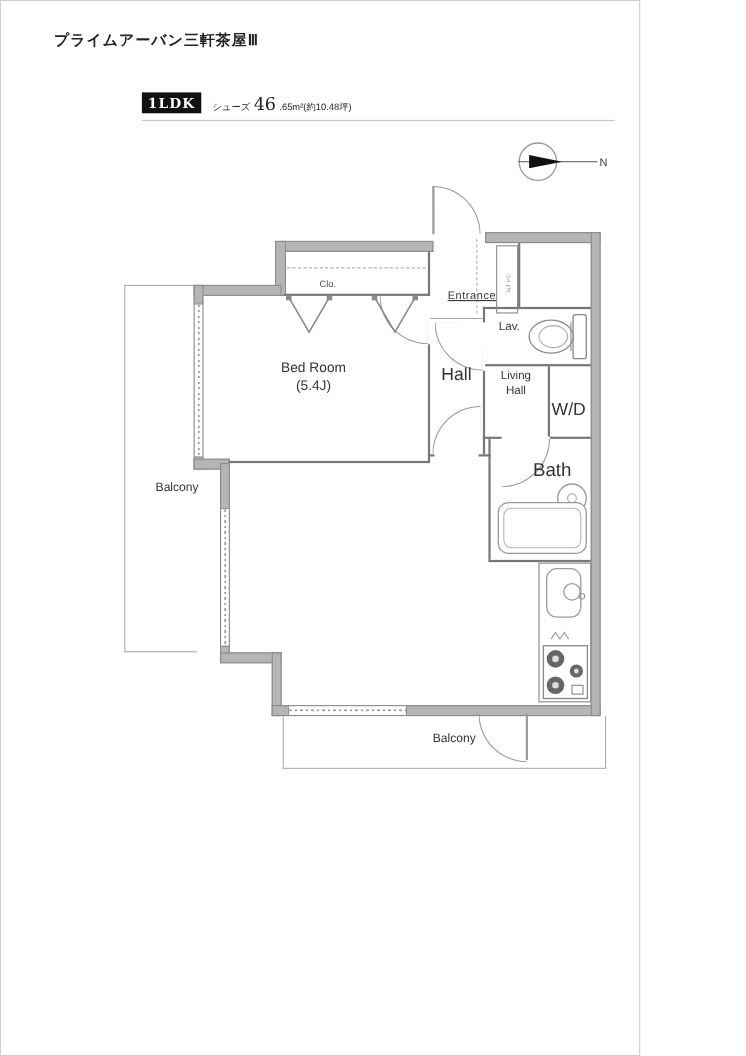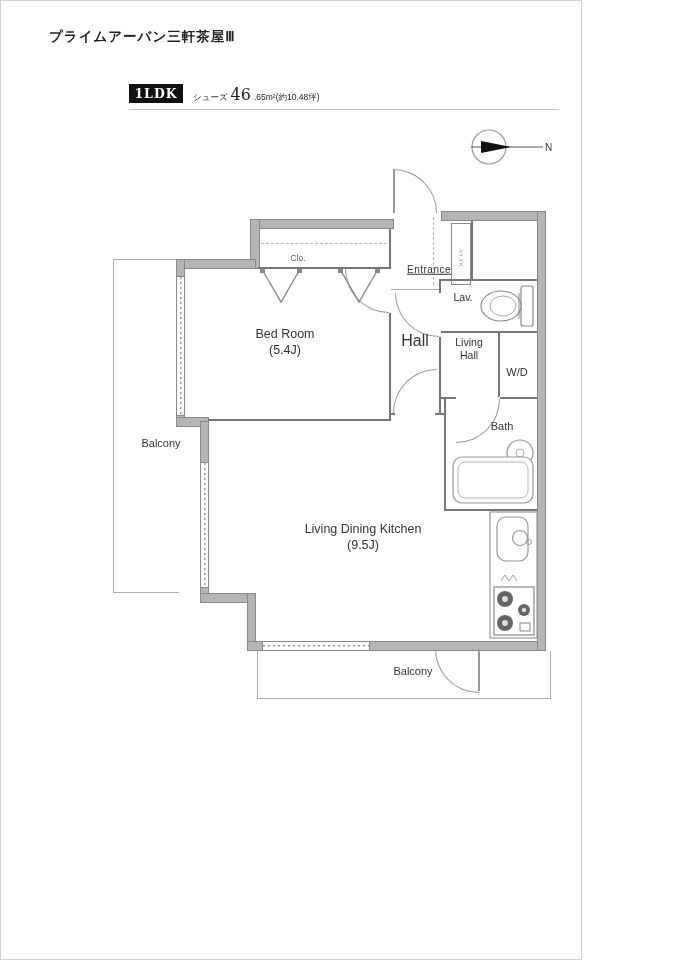--- a/index.html
+++ b/index.html
@@ -158,27 +158,23 @@
     <rect x="31" y="112" width="10" height="8" fill="#fff" stroke="#888" stroke-width="1"></rect>
   </svg>
 
   <div class="lbl" style="left:428px;top:269px;font-size:10px;letter-spacing:0.5px;text-decoration:underline;">Entrance</div>
   <div class="lbl" style="left:462px;top:297px;font-size:10.5px;">Lav.</div>
   <div class="lbl" style="left:414px;top:340px;font-size:16px;">Hall</div>
   <div class="lbl" style="left:468px;top:348px;font-size:10.5px;">
     <span>Living</span><br>
     <span>Hall</span>
   </div>
-  <div class="lbl" style="left:516px;top:372px;font-size:11px;">W/D</div>
-  <div class="lbl" style="left:501px;top:426px;font-size:11px;">Bath</div>
+  <div class="lbl" style="left:516px;top:372px;font-size:16px;">W/D</div>
+  <div class="lbl" style="left:501px;top:426px;font-size:17px;">Bath</div>
   <div class="lbl" style="left:284px;top:342px;font-size:12.5px;">
     <span>Bed Room</span><br>
     <span>(5.4J)</span>
   </div>
   <div class="lbl" style="left:297px;top:257px;font-size:8.5px;color:#555;">Clo.</div>
   <div class="lbl" style="left:160px;top:443px;font-size:11px;">Balcony</div>
-  <div class="lbl" style="left:362px;top:537px;font-size:12.5px;">
-    <span>Living Dining Kitchen</span><br>
-    <span>(9.5J)</span>
-  </div>
   <div class="lbl" style="left:412px;top:671px;font-size:11px;">Balcony</div>
 
 </div>
 
 </body></html>

